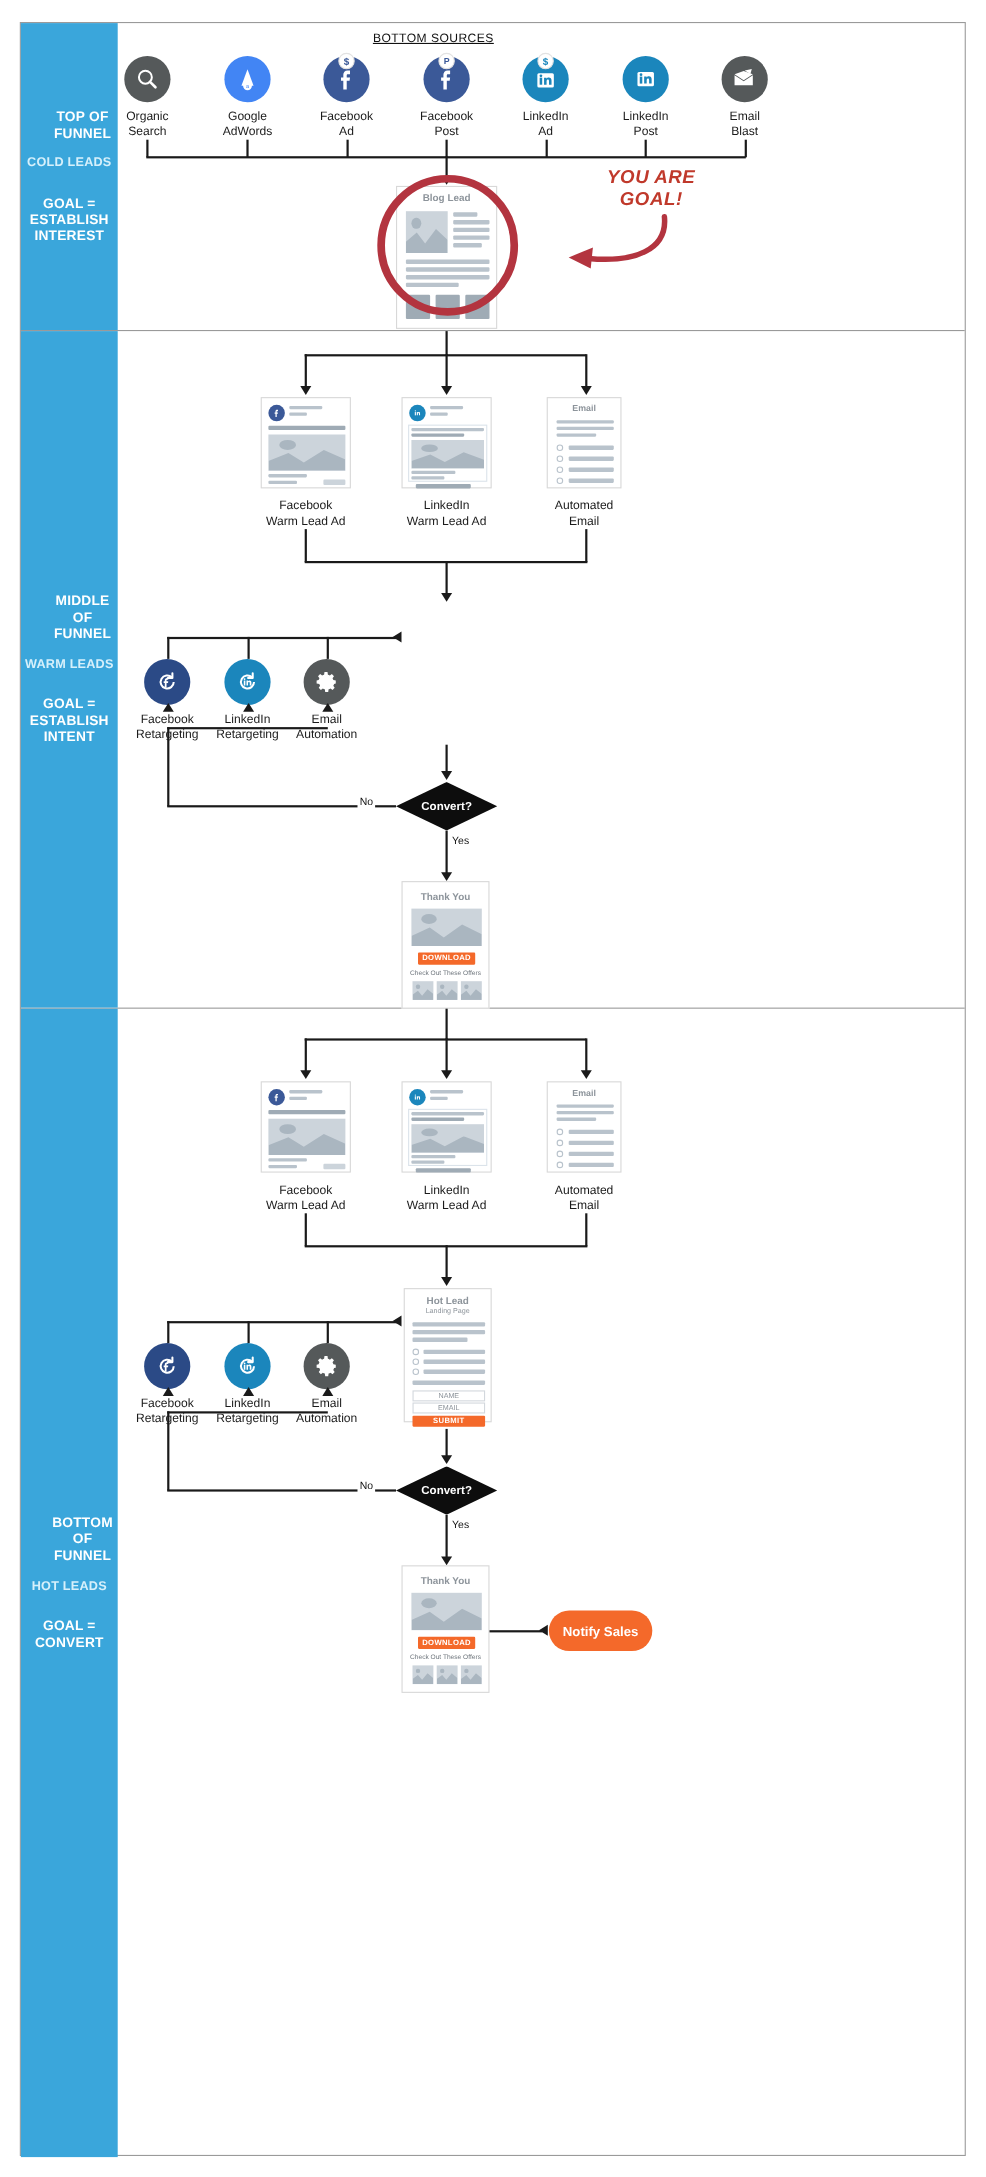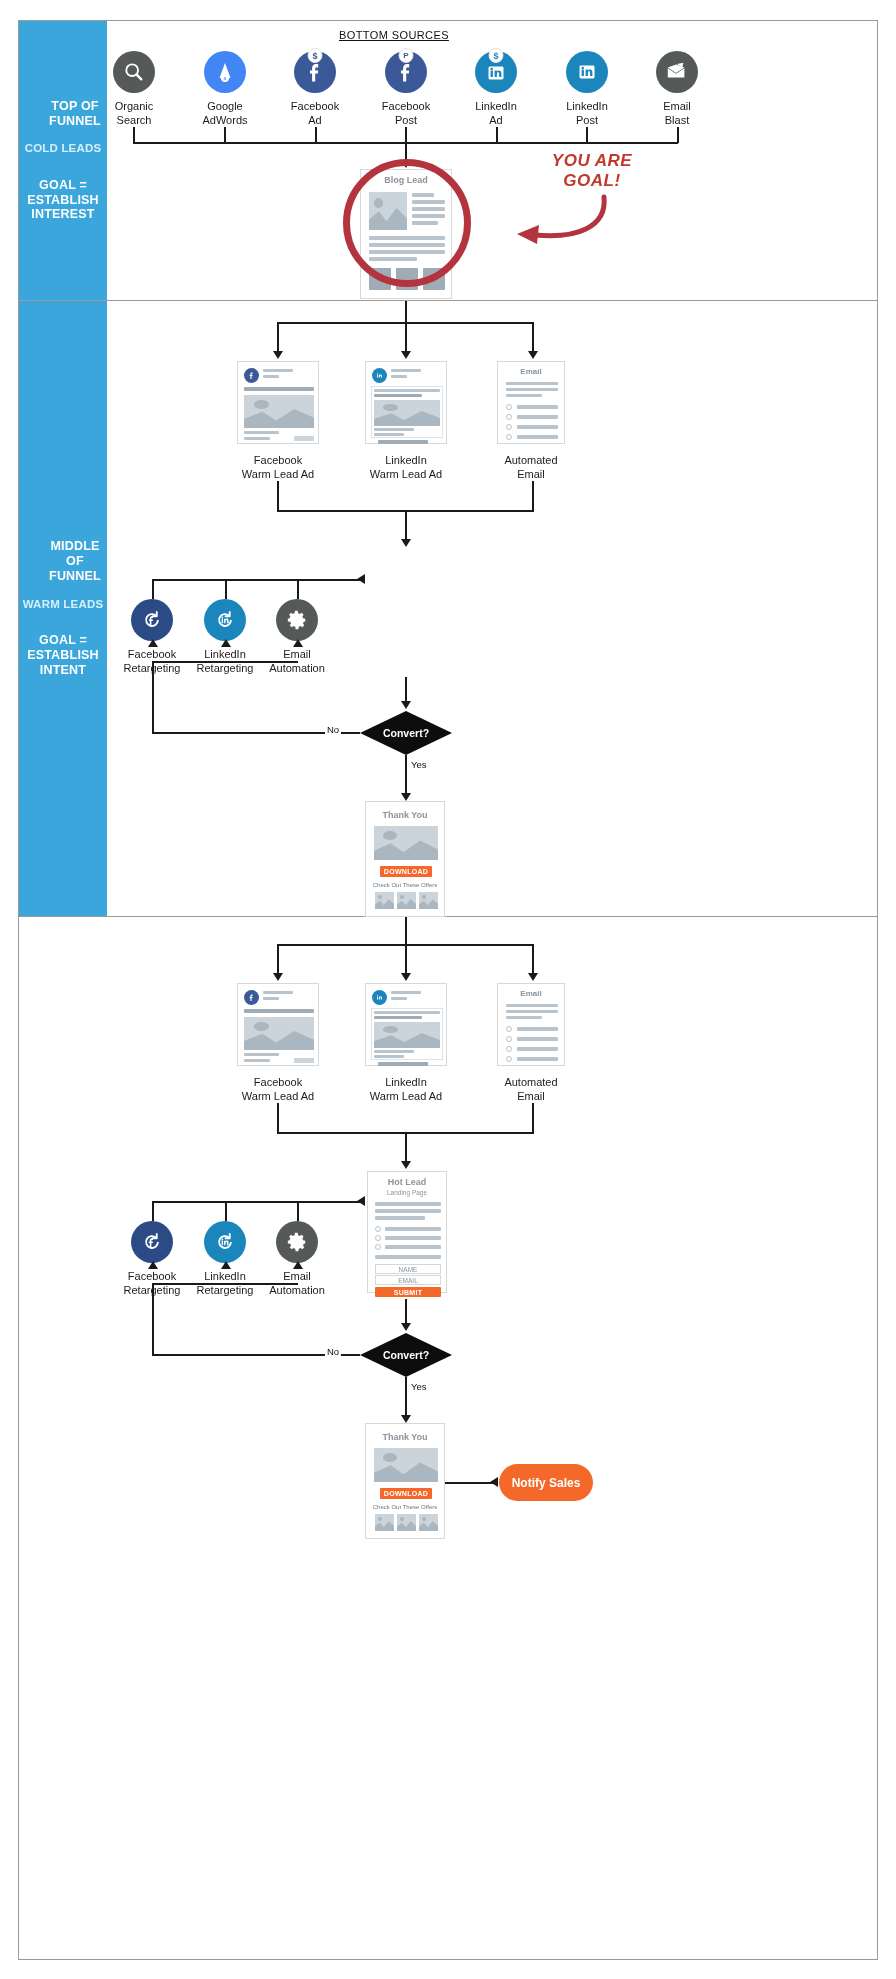--- a/index.html
+++ b/index.html
@@ -399,20 +399,30 @@
           </div>
         <div class="imgph" style="left:53px; top:90px; width:19px; height:17px;">
             <div class="sun"></div>
             <div class="hill"></div>
           </div>
       </div>
     </div>
   </div>
 
   <div class="band last" style="top:896px; height:1044px;">
+    <div class="railcol">
+      <div class="rail-main">BOTTOM
+OF
+FUNNEL</div>
+      <div class="rail-sub">HOT
+LEADS</div>
+      <div class="rail-goal">GOAL
+=
+CONVERT</div>
+    </div>
     <div class="canvas">
 
       <div class="ln lnV" style="left:298px; top:0px; height:28px;"></div>
       <div class="ln lnH" style="left:170px; top:27px; width:256px;"></div>
       <div class="ln lnV" style="left:170px; top:27px; height:32px;"></div>
       <div class="ln lnV" style="left:298px; top:27px; height:32px;"></div>
       <div class="ln lnV" style="left:425px; top:27px; height:32px;"></div>
       <div class="arw" style="left:166px; top:56px;"></div>
       <div class="arw" style="left:294px; top:56px;"></div>
       <div class="arw" style="left:421px; top:56px;"></div>

